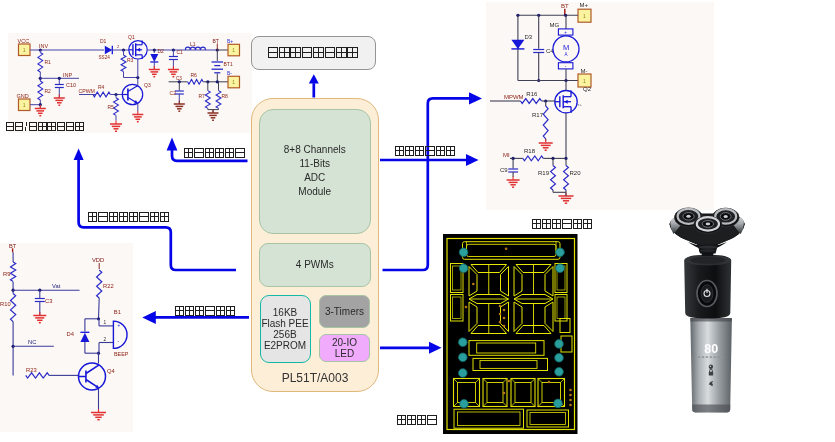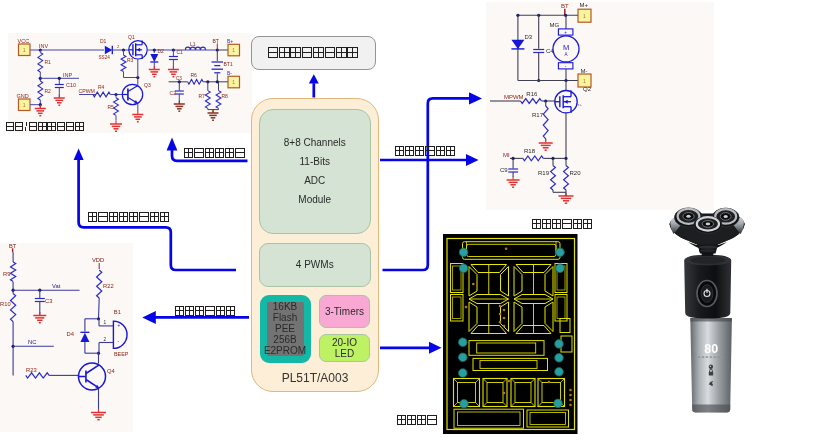--- a/index.html
+++ b/index.html
@@ -535,25 +535,25 @@
     <i class="cj "></i>
     <i class="cj "></i>
     <i class="cj "></i>
     <i class="cj "></i>
     <i class="cj "></i>
     <i class="cj "></i>
     <i class="cj "></i>
     <i class="cj "></i>
   </div>
 <div class="bx" style="left:251px;top:97.5px;width:127.5px;height:294.5px;background:#fdeed8;border:1.5px solid #e0b87c;border-radius:22px"></div>
-<div class="bx" style="left:258.5px;top:108.5px;width:112.5px;height:125px;background:#d5e3d4;border:1px solid #a8c4a5;border-radius:14px;font-size:10px;line-height:19px">8+8 Channels<br>11-Bits<br>ADC<br>Module</div>
+<div class="bx" style="left:258.5px;top:108.5px;width:112.5px;height:125px;background:#d5e3d4;border:1px solid #a8c4a5;border-radius:14px;font-size:10px;line-height:14px">8+8 Channels<br>11-Bits<br>ADC<br>Module</div>
 <div class="bx" style="left:258.5px;top:242.5px;width:112.5px;height:44px;background:#d5e3d4;border:1px solid #a8c4a5;border-radius:9px;font-size:10px">4 PWMs</div>
-<div class="bx" style="left:259.5px;top:294.5px;width:51px;height:68.5px;background:#737373;border:7px solid #14b8a6;border-radius:9px;font-size:10px;line-height:11px">16KB<br>Flash PEE<br>256B<br>E2PROM</div>
-<div class="bx" style="left:319px;top:295px;width:51px;height:33px;background:#f9a8d4;border:1px solid #a8c4a5;border-radius:7px;font-size:10px">3-Timers</div>
-<div class="bx" style="left:319px;top:334px;width:51px;height:28px;background:#bef264;border:1px solid #a8c4a5;border-radius:7px;font-size:10px;line-height:11px">20-IO<br>LED</div>
+<div class="bx" style="left:259.5px;top:294.5px;width:51px;height:68.5px;background:#e5e5e5;border:1px solid #14b8a6;border-radius:9px;font-size:10px;line-height:11px">16KB<br>Flash PEE<br>256B<br>E2PROM</div>
+<div class="bx" style="left:319px;top:295px;width:51px;height:33px;background:#a3a3a3;border:1px solid #a8c4a5;border-radius:7px;font-size:10px">3-Timers</div>
+<div class="bx" style="left:319px;top:334px;width:51px;height:28px;background:#f0abfc;border:1px solid #a8c4a5;border-radius:7px;font-size:10px;line-height:11px">20-IO<br>LED</div>
 <div class="bx" style="left:276px;top:371px;width:78px;height:14px;font-size:12px;color:#333">PL51T/A003</div>
 
 <div class="lbl" style="left:184px;top:147.5px"><i class="cj "></i><i class="cj "></i><i class="cj "></i><i class="cj "></i><i class="cj "></i><i class="cj "></i></div>
 <div class="lbl" style="left:88px;top:211.5px"><i class="cj "></i><i class="cj "></i><i class="cj "></i><i class="cj "></i><i class="cj "></i><i class="cj "></i><i class="cj "></i><i class="cj "></i></div>
 <div class="lbl" style="left:174.5px;top:305.5px"><i class="cj "></i><i class="cj "></i><i class="cj "></i><i class="cj "></i><i class="cj "></i><i class="cj "></i></div>
 <div class="lbl" style="left:394.5px;top:146px"><i class="cj "></i><i class="cj "></i><i class="cj "></i><i class="cj "></i><i class="cj "></i><i class="cj "></i></div>
 <div class="lbl cjS" style="left:5.5px;top:121px"><i class="cj "></i><i class="cj "></i><i class="sl"></i><i class="cj "></i><i class="cj "></i><i class="cj "></i><i class="cj "></i><i class="cj "></i><i class="cj "></i></div>
 <div class="lbl" style="left:531.5px;top:218.5px"><i class="cj "></i><i class="cj "></i><i class="cj "></i><i class="cj "></i><i class="cj "></i><i class="cj "></i></div>
 <div class="lbl" style="left:396.5px;top:414.5px"><i class="cj "></i><i class="cj "></i><i class="cj "></i><i class="cj "></i></div>
 </body></html>

